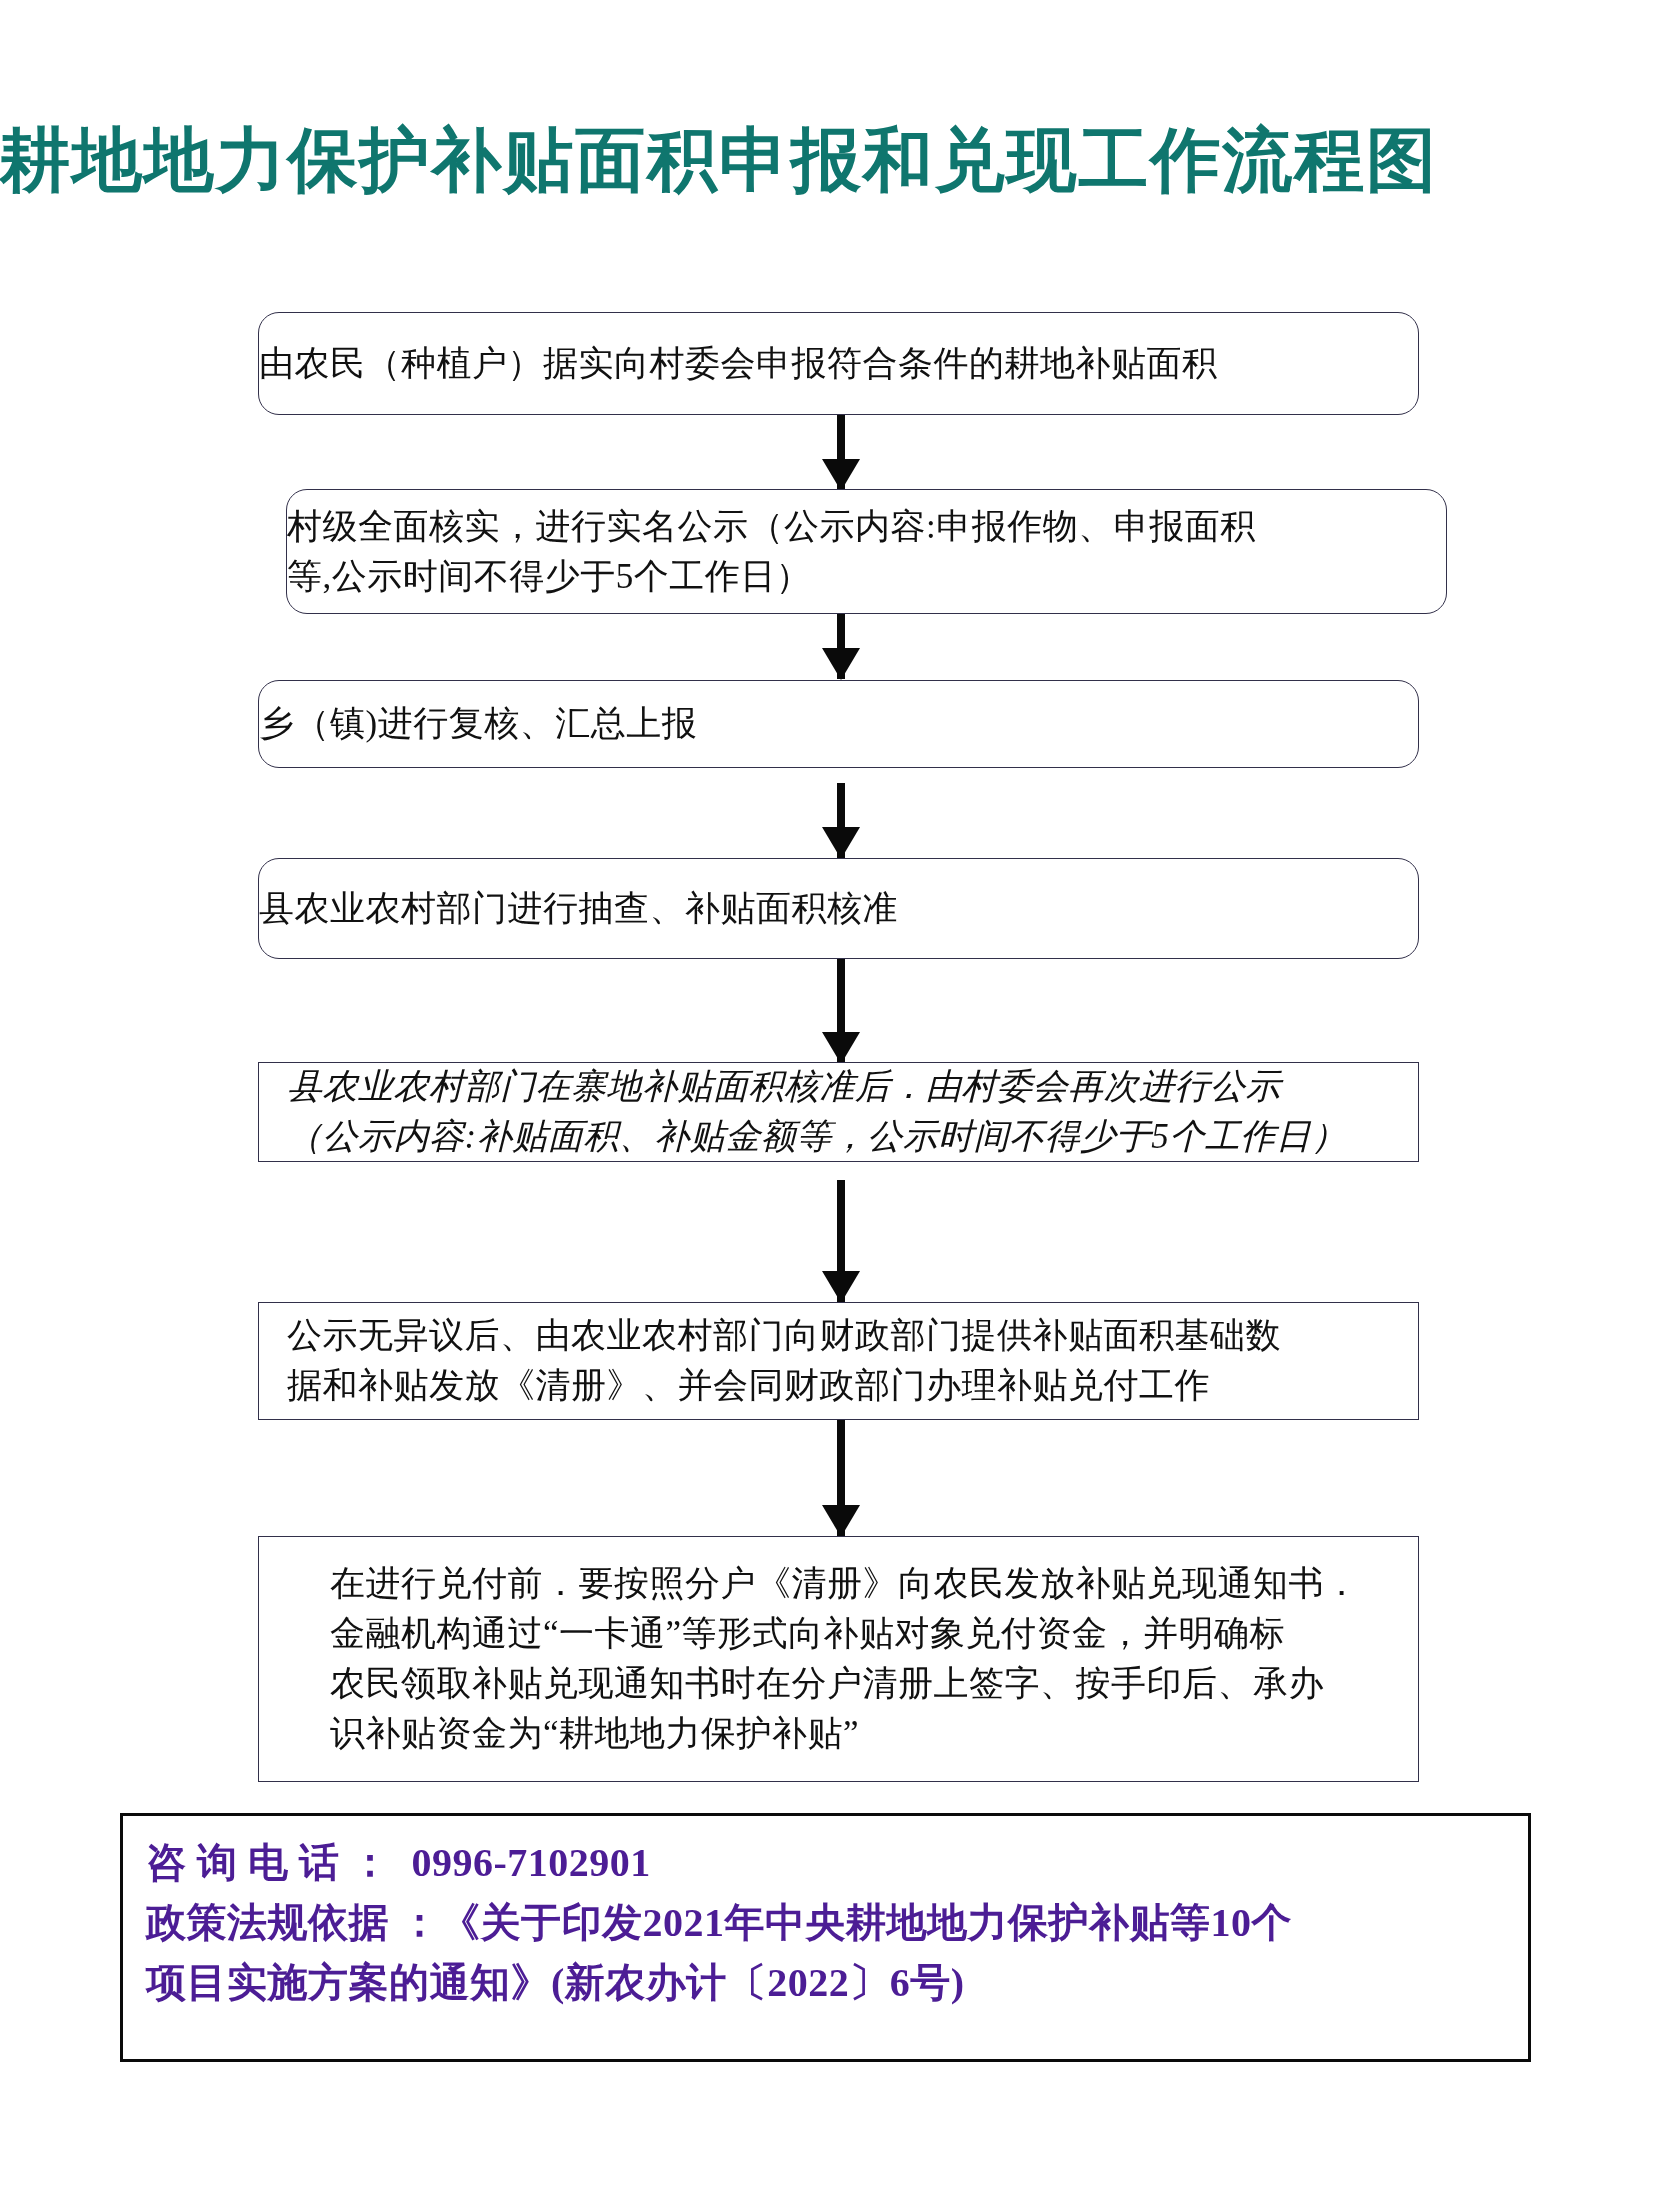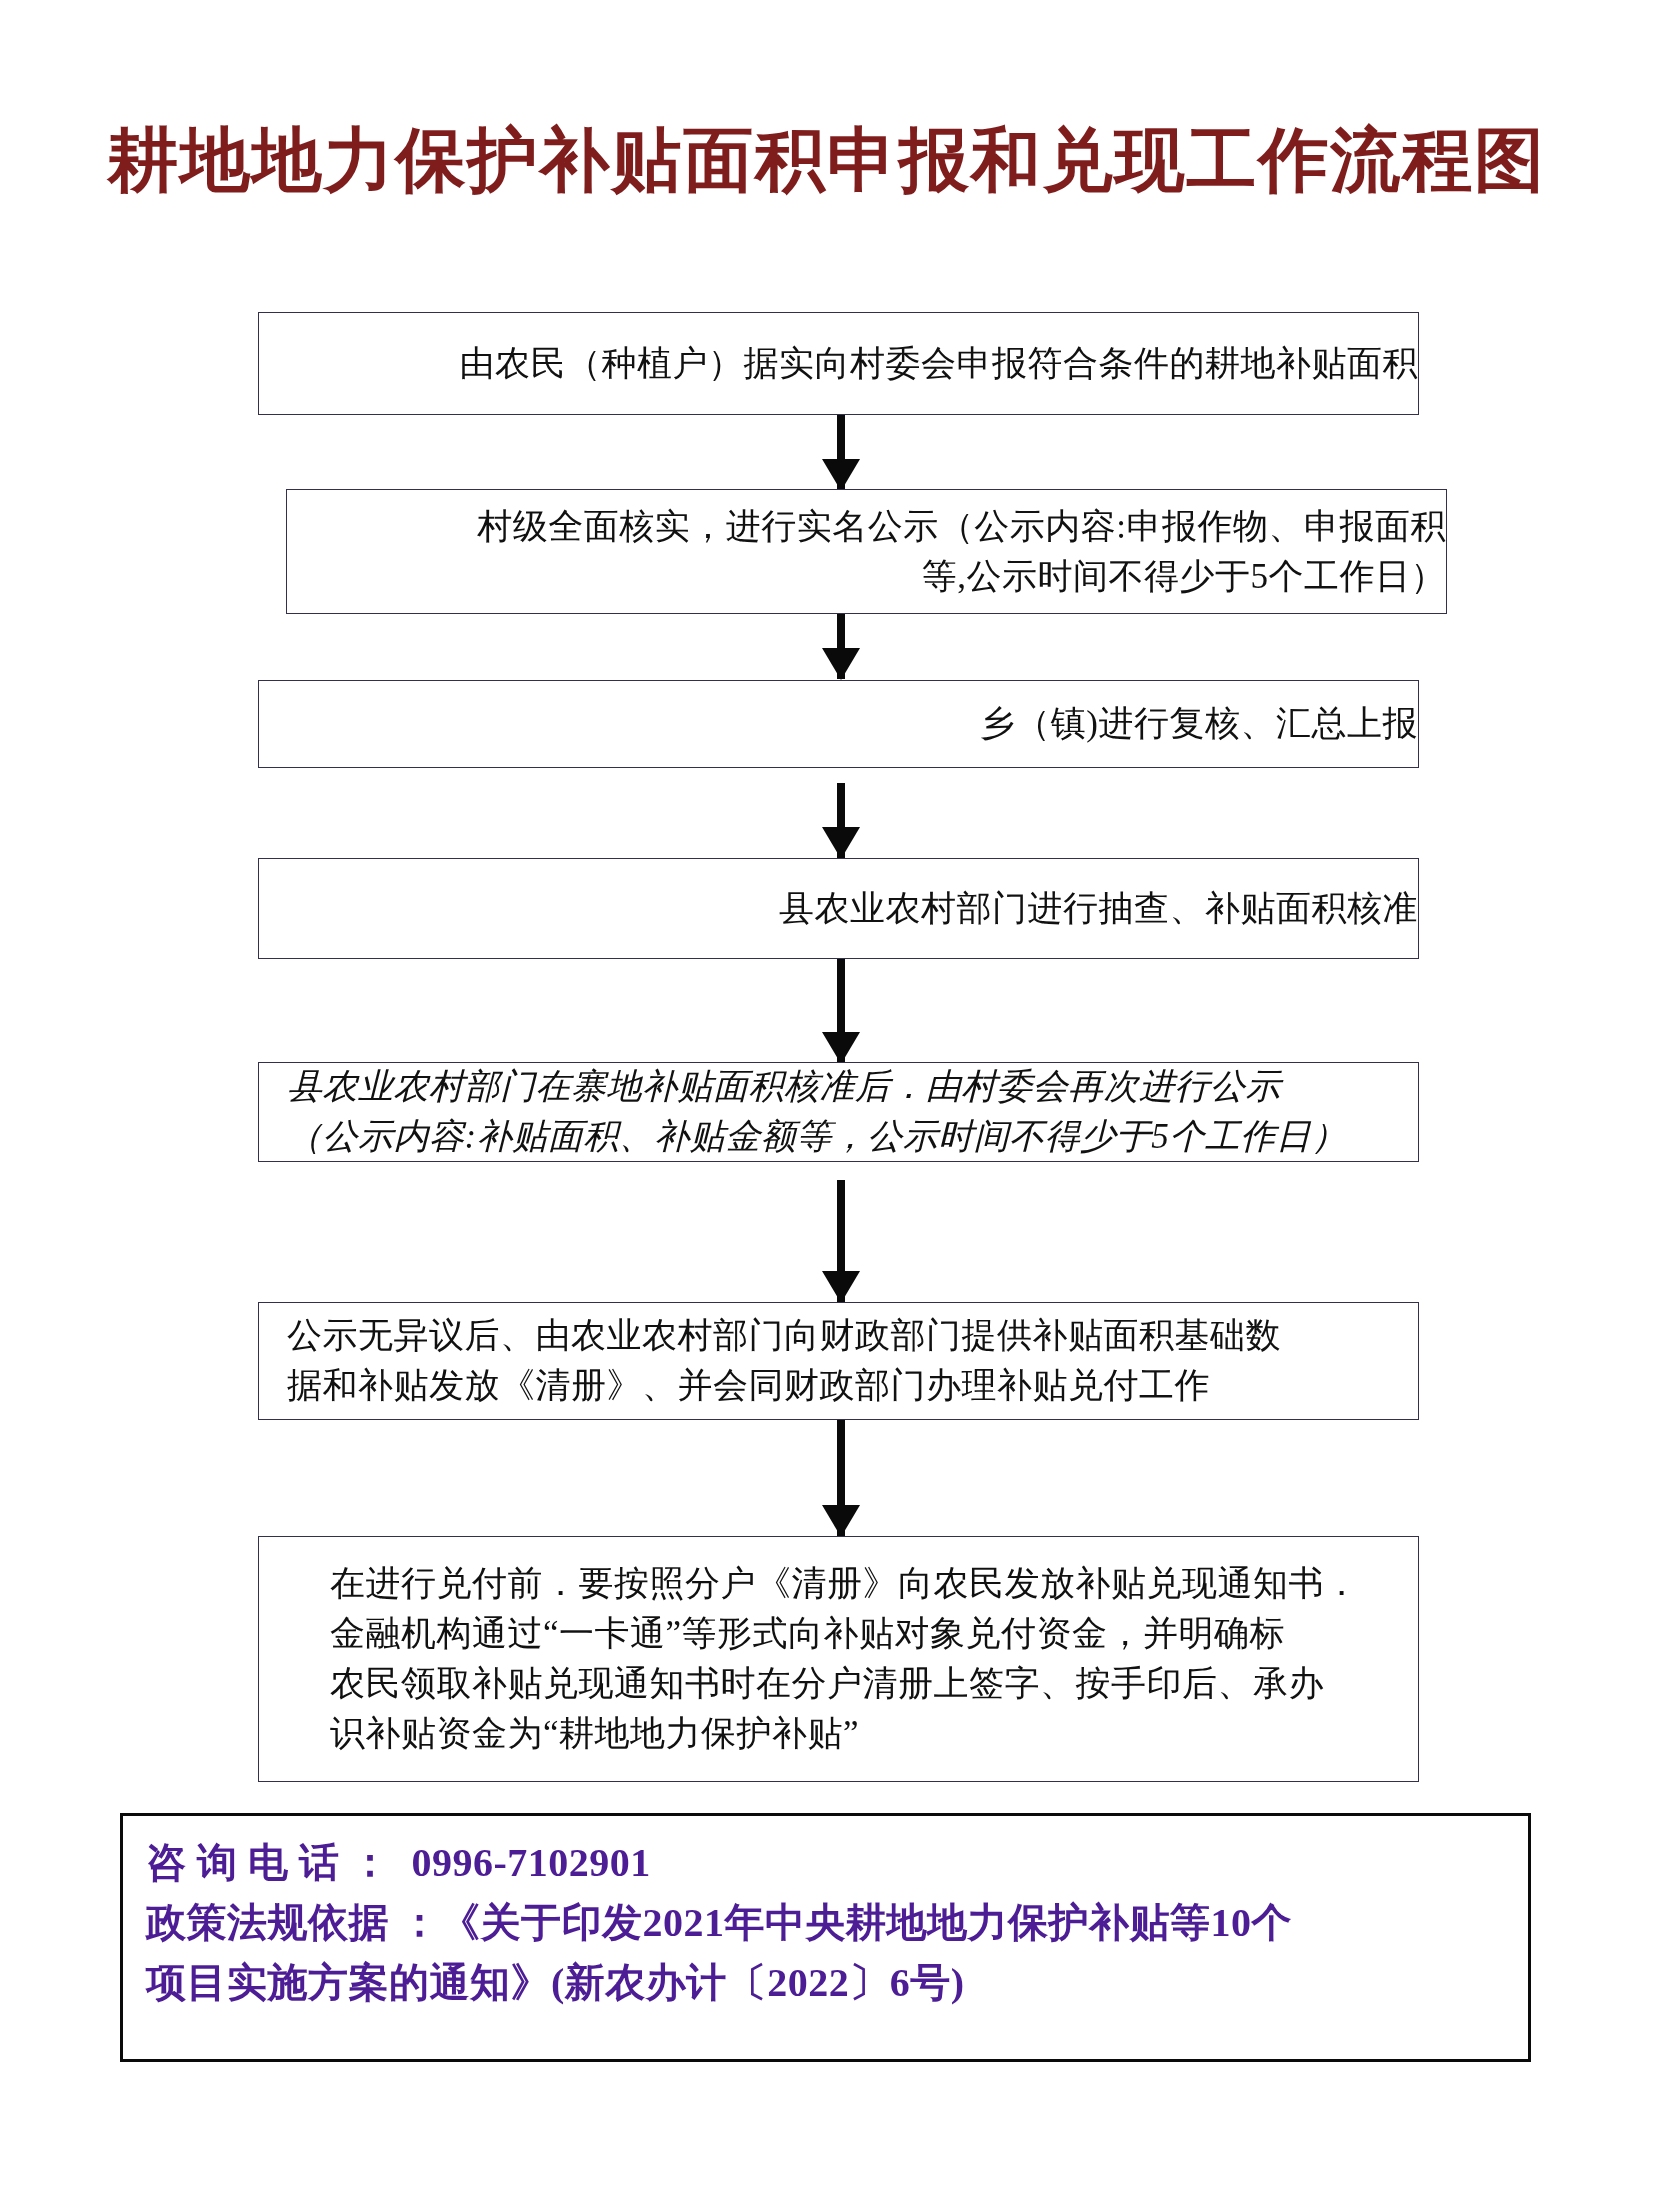--- a/index.html
+++ b/index.html
@@ -14,22 +14,22 @@
     position: relative;
     overflow: hidden;
   }
 
   
   #title {
     position: absolute;
     left: 0;
     top: 118px;
     width: 1654px;
-    text-align: center;
-    color: #7f1d1d;
+    text-align: left;
+    color: #0f766e;
     font-family: "DejaVu Serif", "Liberation Serif", serif;
     font-weight: bold;
     font-size: 70px;
     line-height: 84px;
     letter-spacing: 1.9px;
     white-space: nowrap;
   }
 
   
   #flow {
@@ -54,21 +54,21 @@
 
   .node .line {
     font-size: 35px;
     line-height: 50px;
     color: #111111;
     white-space: pre;
     letter-spacing: 0.5px;
   }
   .node.center .line { text-align: center; }
   .node.left   .line { text-align: left; padding-left: 28px; }
-  .node.center  { align-items: flex-end; }
+  .node.center  { align-items: flex-start; border-radius: 21px; }
 
   
   #node1 { top: 312px;  height: 103px; }
   #node2 { top: 489px; height: 125px; margin-left: 28px; }
   #node3 { top: 680px; height: 88px; }
   #node4 { top: 858px; height: 101px; }
   #node5 { top: 1062px; height: 100px; font-style: italic; }
   #node6 { top: 1302px; height: 118px; }
   #node7 { top: 1536px; height: 246px; padding-left: 43px; }
 

